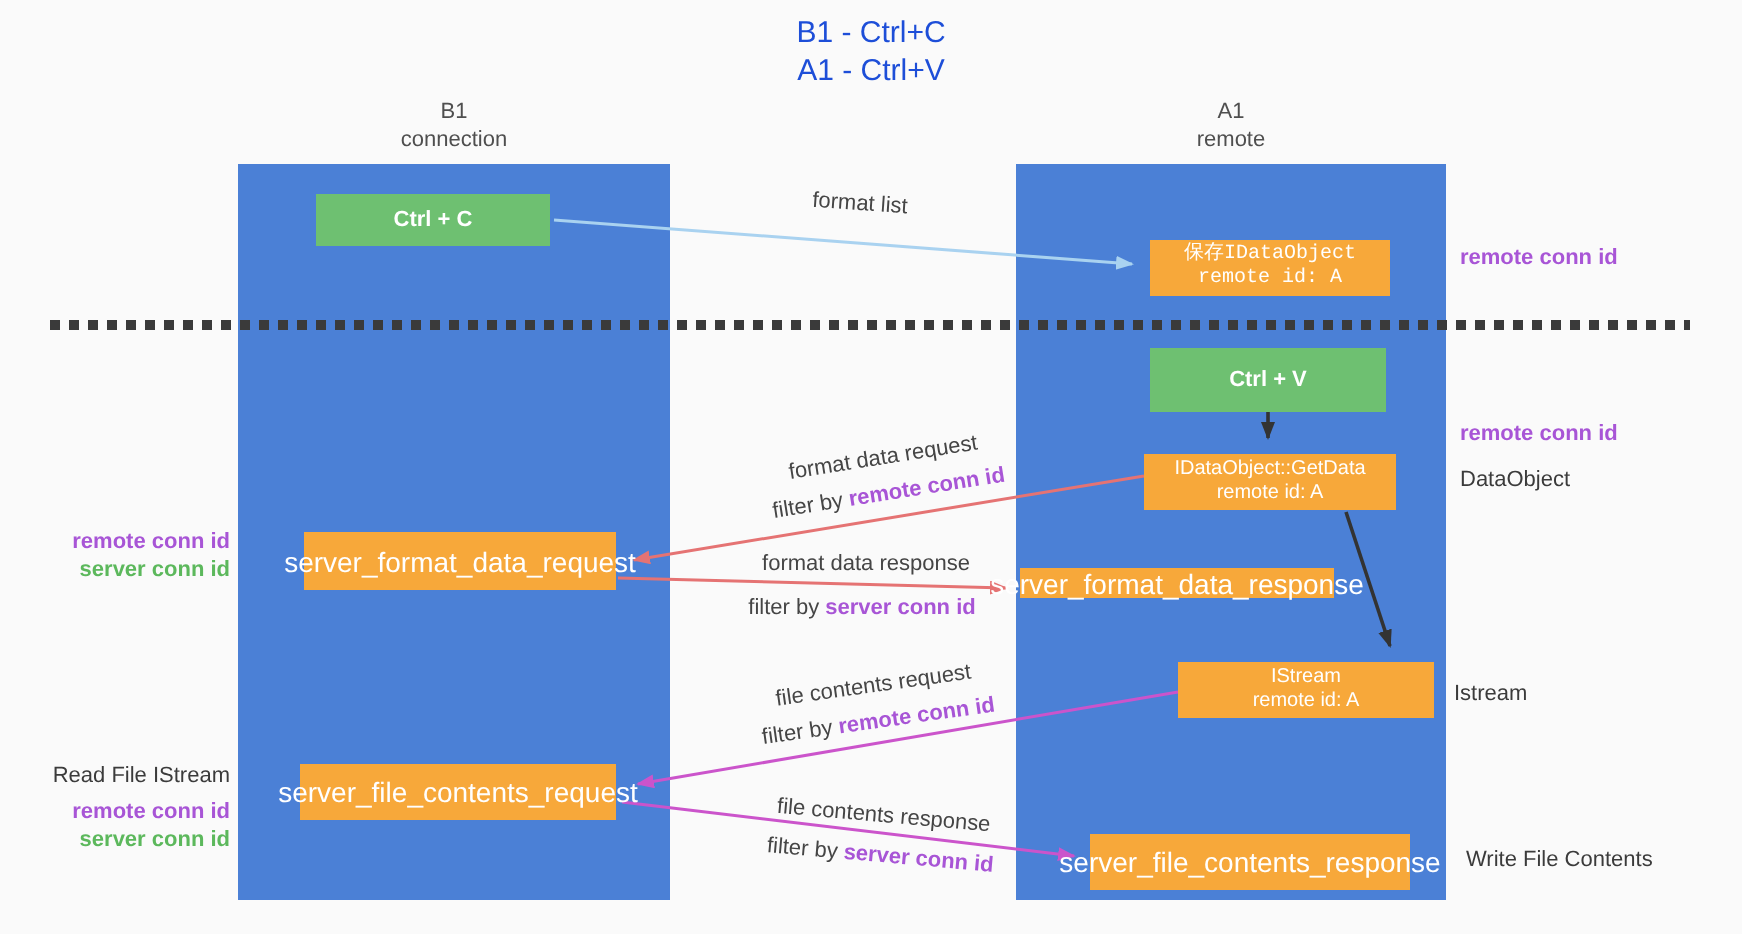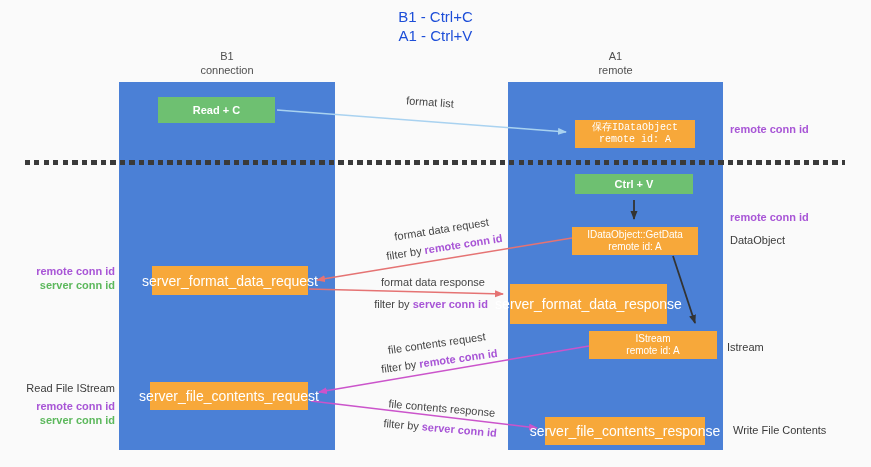--- a/index.html
+++ b/index.html
@@ -27,24 +27,24 @@
   
   .box{display:flex;flex-direction:column;align-items:center;justify-content:center;
     color:#fff;text-align:center;box-sizing:border-box;}
   .box.green{background:#6ec071;font-size:11px;font-weight:600;}
   .box.orange{background:#f7a83a;}
   .box .l{white-space:nowrap;}
   .one{font-size:14px;}
   .two{font-size:10px;line-height:12px;}
   #box-ctrlc{left:158px;top:97px;width:117px;height:26px;}
   #box-save{left:575px;top:120px;width:120px;height:28px;font-family:Liberation Mono, monospace;}
-  #box-ctrlv{left:575px;top:174px;width:118px;height:20px;}
+  #box-ctrlv{left:575px;top:174px;width:118px;height:32px;}
   #box-getdata{left:572px;top:227px;width:126px;height:28px;}
   #box-fmtreq{left:152px;top:266px;width:156px;height:29px;}
-  #box-fmtresp{left:510px;top:284px;width:157px;height:40px;}
+  #box-fmtresp{left:510px;top:284px;width:157px;height:15px;}
   #box-istream{left:589px;top:331px;width:128px;height:28px;}
   #box-filereq{left:150px;top:382px;width:158px;height:28px;}
   #box-fileresp{left:545px;top:417px;width:160px;height:28px;}
   
   .msg{font-size:11px;color:#454545;text-align:center;}
   .msg .line{white-space:nowrap;}
   .id-purple{color:#a855d6;font-weight:bold;}
   .id-green{color:#5cb85c;font-weight:bold;}
   #lbl-formatlist{left:388px;top:96px;width:84px;transform:rotate(4deg);}
   #lbl-fmtreq{left:371px;top:220px;width:144px;transform:rotate(-9deg);line-height:18px;}
@@ -108,21 +108,21 @@
   <line x1="277" y1="110" x2="566" y2="132" stroke="#a9d2f0" stroke-width="1.5" marker-end="url(#m-blue)"></line>
   <line x1="634" y1="200" x2="634" y2="219" stroke="#333" stroke-width="1.8" marker-end="url(#m-black)"></line>
   <line x1="572" y1="238" x2="317" y2="280" stroke="#e57373" stroke-width="1.5" marker-end="url(#m-salmon)"></line>
   <line x1="309" y1="289" x2="503" y2="294" stroke="#e57373" stroke-width="1.5" marker-end="url(#m-salmon)"></line>
   <line x1="673" y1="256" x2="695" y2="323" stroke="#333" stroke-width="1.8" marker-end="url(#m-black)"></line>
   <line x1="589" y1="346" x2="319" y2="392" stroke="#cb54cb" stroke-width="1.5" marker-end="url(#m-magenta)"></line>
   <line x1="311" y1="401" x2="537" y2="428" stroke="#cb54cb" stroke-width="1.5" marker-end="url(#m-magenta)"></line>
 </svg>
 
 <div class="abs box green" id="box-ctrlc">
-  <span class="l">Read + C</span>
+  <span class="l">Ctrl + C</span>
 </div>
 <div class="abs box orange two" id="box-save">
   <span class="l">保存IDataObject</span>
   <span class="l">remote id: A</span>
 </div>
 <div class="abs box green" id="box-ctrlv">
   <span class="l">Ctrl + V</span>
 </div>
 <div class="abs box orange two" id="box-getdata">
   <span class="l">IDataObject::GetData</span>

